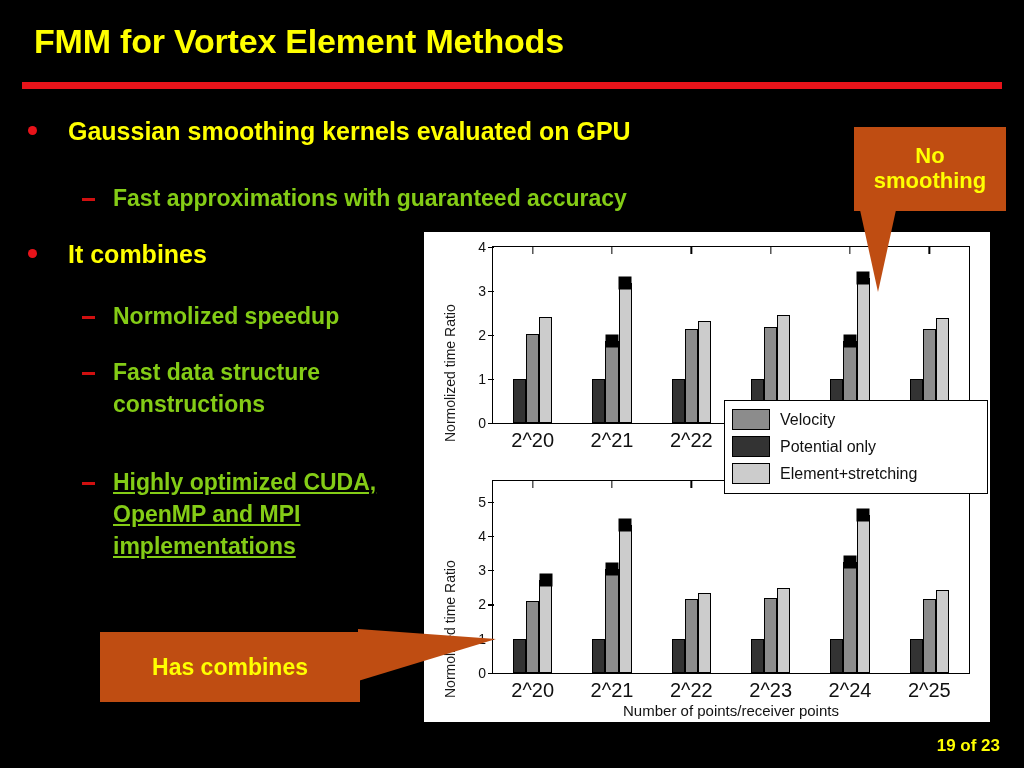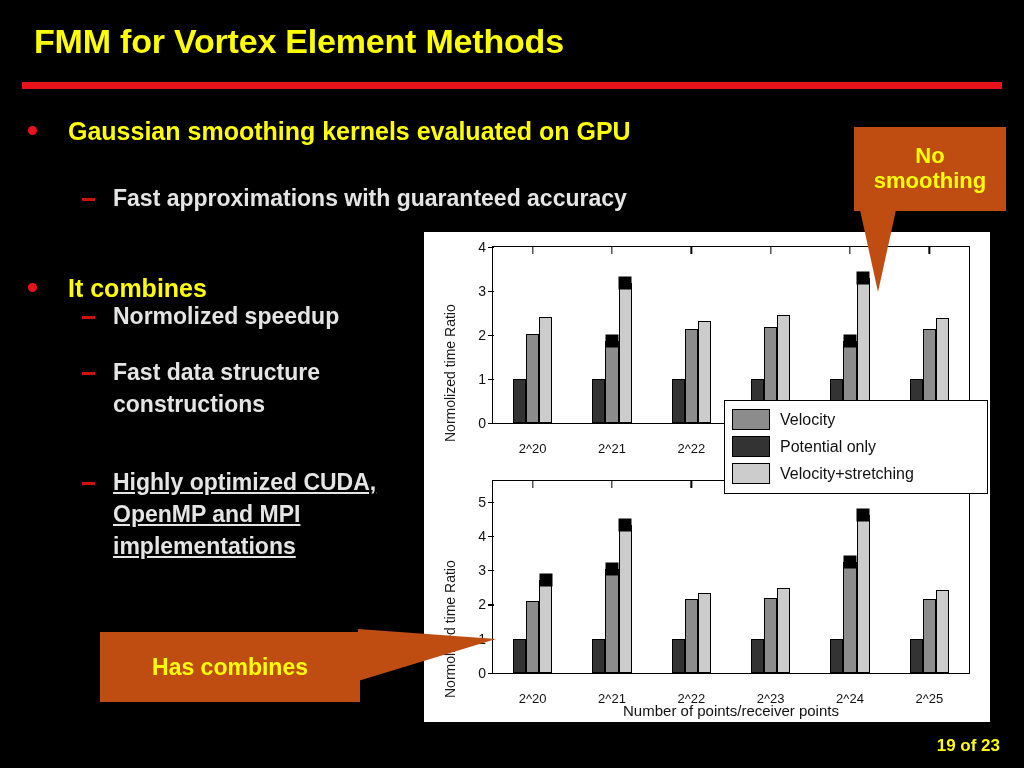--- a/index.html
+++ b/index.html
@@ -42,35 +42,35 @@
   }
   .b1 .dot {
     position: absolute;
     left: -40px; top: 9px;
     width: 9px; height: 9px;
     background: #e8131a;
     border-radius: 50%;
   }
   .b2 {
     position: absolute;
-    color: #e5e5e5;
+    color: #84cc16;
     font-size: 23px;
     font-weight: bold;
     line-height: 32px;
   }
   .b2 .dash {
     position: absolute;
     left: -31px; top: 16px;
     width: 13px; height: 3px;
     background: #d01010;
   }
 
   #bullet1 { left: 68px; top: 117px; text-align: right; }
   #sub1    { left: 113px; top: 182px; }
-  #bullet2 { left: 68px; top: 240px; margin-top: 34px; }
+  #bullet2 { left: 68px; top: 240px; }
   #sub2    { left: 113px; top: 300px; width: 320px; }
   #sub3    { left: 113px; top: 356px; width: 300px; }
   #sub4    { left: 113px; top: 466px; width: 320px; text-decoration: underline; }
 
   
   .callout {
     position: absolute;
     background: #bf4d12;
     color: #ffff00;
     font-weight: bold;
@@ -159,25 +159,24 @@
     position: absolute;
     top: 0;
     width: 1.3px; height: 7px;
     background: #000;
     transform: translateX(-50%);
   }
   .xtick {
     position: absolute;
     top: 100%;
     transform: translateX(-50%);
-    font-size: 13px;
+    font-size: 20px;
     color: #111;
     padding-top: 6px;
     white-space: nowrap;
-    margin-top: 12px;
   }
   .xlabel {
     position: absolute;
     width: 100%;
     text-align: center;
     font-size: 15px;
     color: #111;
   }
   #xlabel-bottom { left: 68px; top: 232px; width: 478px; }
   .bar {
@@ -371,21 +370,21 @@
         <div class="legend-row">
           <div class="legend-swatch" style="background: rgb(140, 140, 140);"></div>
           <div class="legend-label">Velocity</div>
         </div>
         <div class="legend-row">
           <div class="legend-swatch" style="background: rgb(51, 51, 51);"></div>
           <div class="legend-label">Potential only</div>
         </div>
         <div class="legend-row">
           <div class="legend-swatch" style="background: rgb(204, 204, 204);"></div>
-          <div class="legend-label">Velocity+stretching</div>
+          <div class="legend-label">Element+stretching</div>
         </div>
       </div>
   </div>
 
   <div id="callout-no-pointer"></div>
   <div class="callout" id="callout-no-smoothing">
     <span>No smoothing</span>
   </div>
 
   <div id="callout-has-pointer"></div>

